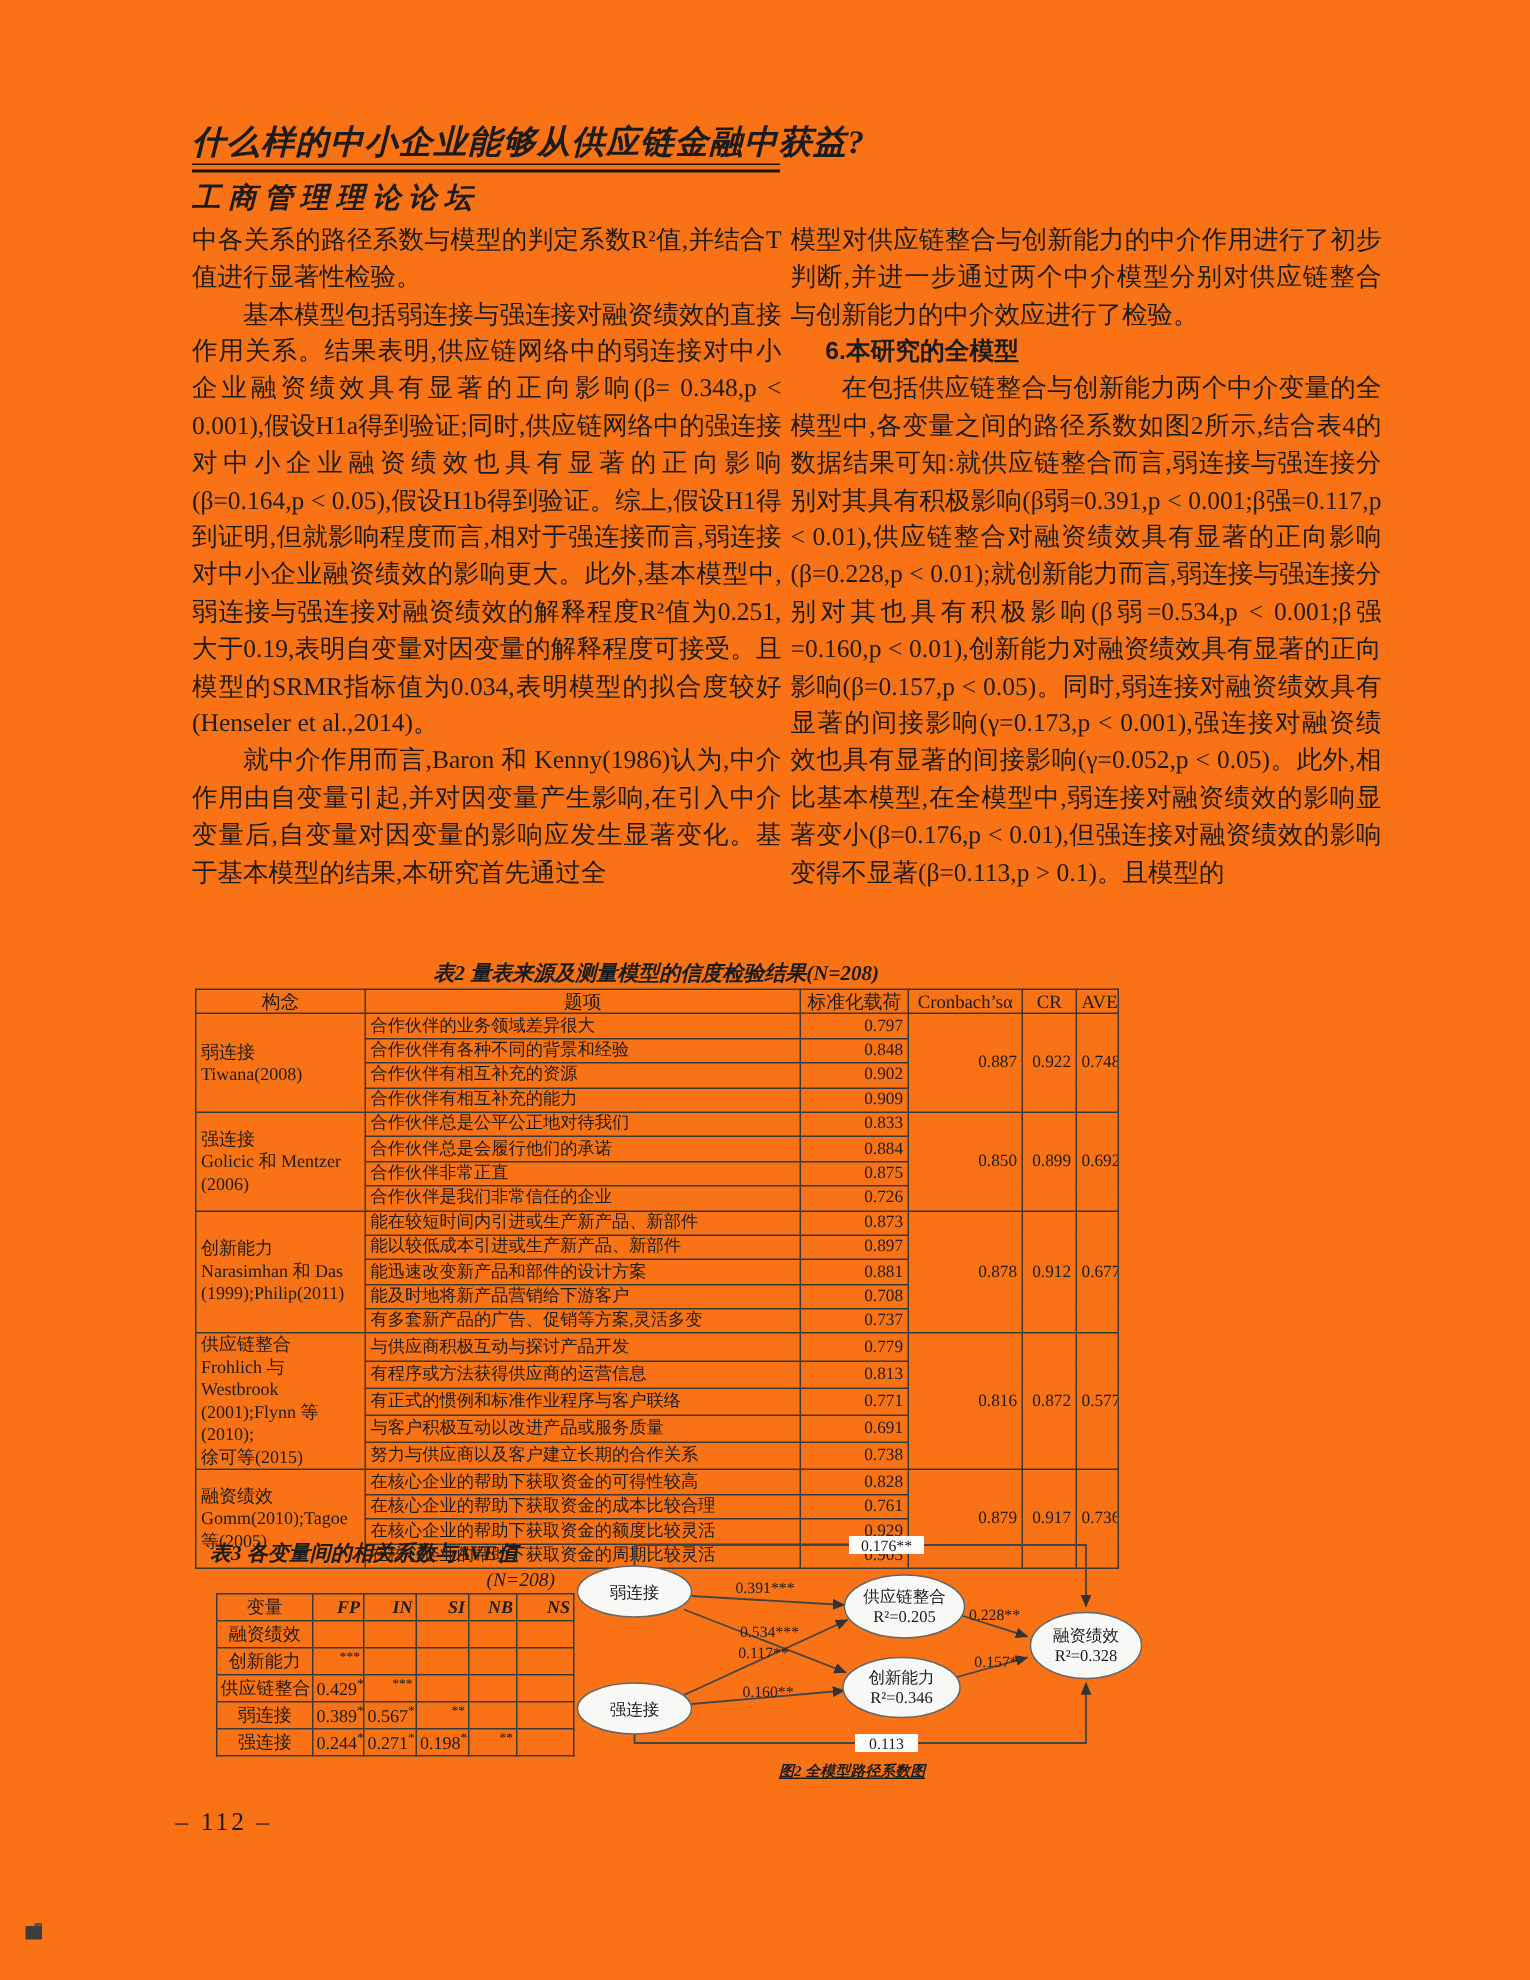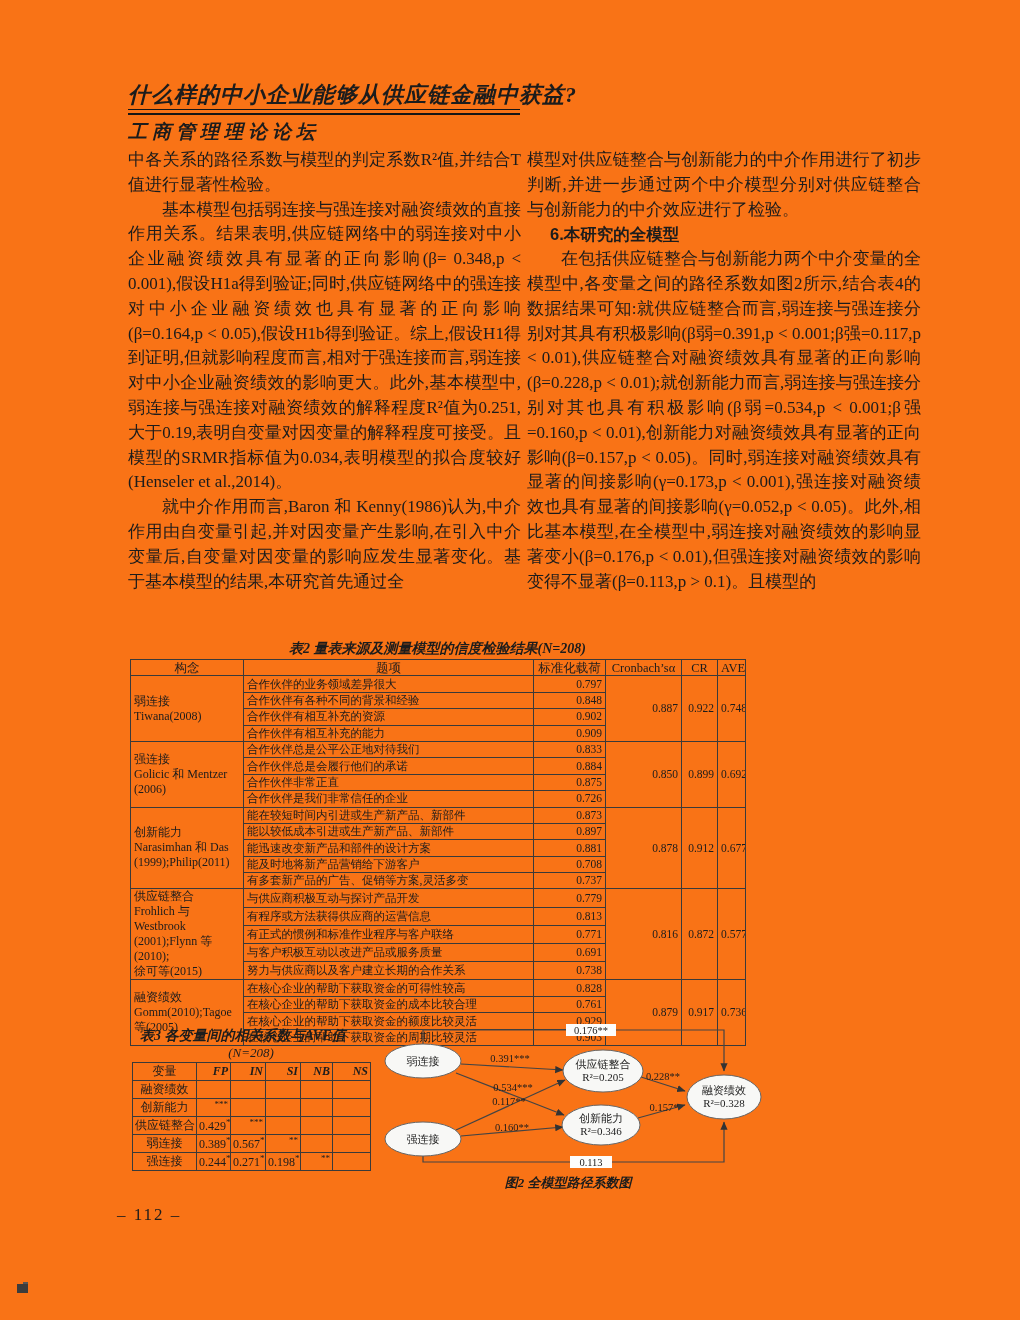--- a/index.html
+++ b/index.html
@@ -29,34 +29,34 @@
   #table2 table{border-collapse:collapse;width:615px;table-layout:fixed;}
   #table2 th,#table2 td{border:1px solid #3a3a3a;font-size:11.5px;line-height:1.12;
     padding:0 3px;height:15.4px;overflow:hidden;white-space:nowrap;}
   #table2 table{border:1.5px solid #222;}
   #table2 th{font-weight:normal;text-align:center;font-size:12.5px;}
   #table2 td.item{text-align:left;}
   #table2 td.num{text-align:right;}
   #table2 td.construct{text-align:left;font-size:12px;line-height:1.25;white-space:normal;}
   
   #t3-title{left:140px;top:1027px;width:250px;font-size:14px;font-weight:bold;font-style:italic;}
-  #t3-subtitle{left:132px;top:1045px;width:238px;text-align:center;font-size:13px;font-style:italic;}
+  #t3-subtitle{left:132px;top:1045px;width:238px;text-align:right;font-size:13px;font-style:italic;}
   #table3{left:132px;top:1062px;}
-  #table3 table{border-collapse:collapse;width:238px;table-layout:fixed;border:1.5px solid #222;}
+  #table3 table{border-collapse:collapse;width:238px;table-layout:fixed;border:1.5px solid #222;margin-left:12px;}
   #table3 th,#table3 td{border:1px solid #3a3a3a;font-size:12px;height:16.3px;
     padding:0 2px;overflow:hidden;white-space:nowrap;}
   #table3 th{font-weight:normal;text-align:center;}
   #table3 th.lat{font-style:italic;font-weight:bold;text-align:right;}
   #table3 td.val{text-align:left;}
   #table3 td.stars-only{text-align:right;}
   #table3 td sup{font-size:9px;}
   
   #fig2{left:372px;top:1018px;}
-  #fig2-caption{left:372px;top:1174px;width:392px;text-align:center;font-size:13px;
-    font-weight:bold;font-style:italic;}
+  #fig2-caption{left:372px;top:1174px;width:392px;text-align:center;font-size:10px;
+    font-weight:bold;font-style:italic;text-decoration:underline;}
   #footer-pagenum{left:117px;top:1205px;font-size:17px;letter-spacing:2px;}
   #corner-mark{left:17px;top:1284px;width:11px;height:9px;background:#3c3c3c;
     box-shadow:3px -5px 0 -3px #555;}
   svg text{font-family:"Liberation Serif","DejaVu Serif",serif;fill:#1c1c1c;}
   .nodelbl{font-size:11px;}
   .pathlbl{font-size:10.5px;}
 </style>
 </head>
 <body>
 

